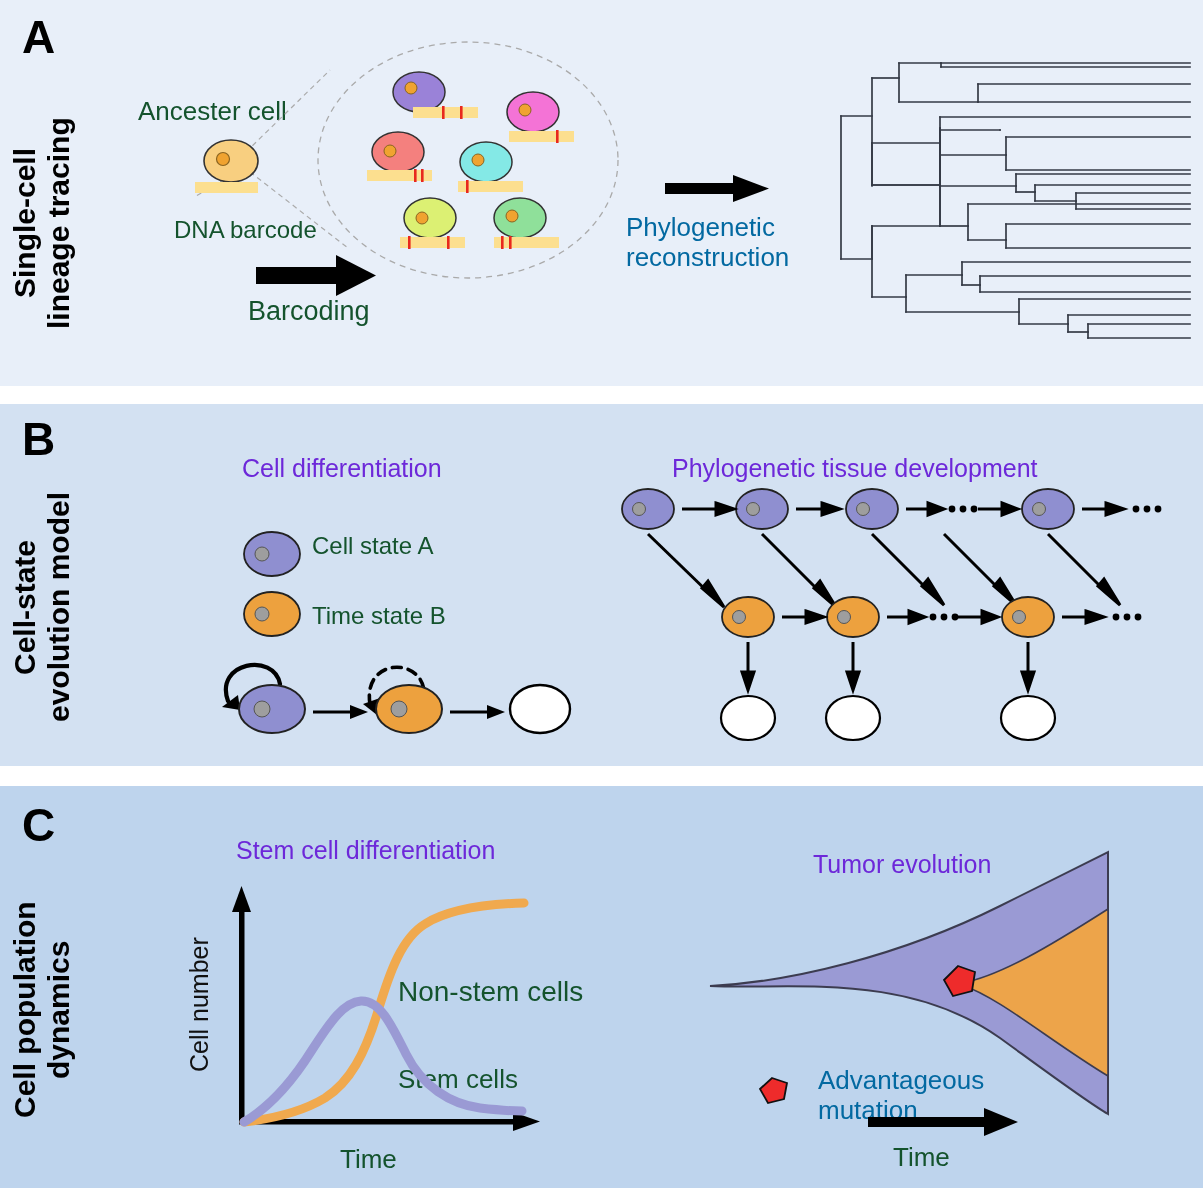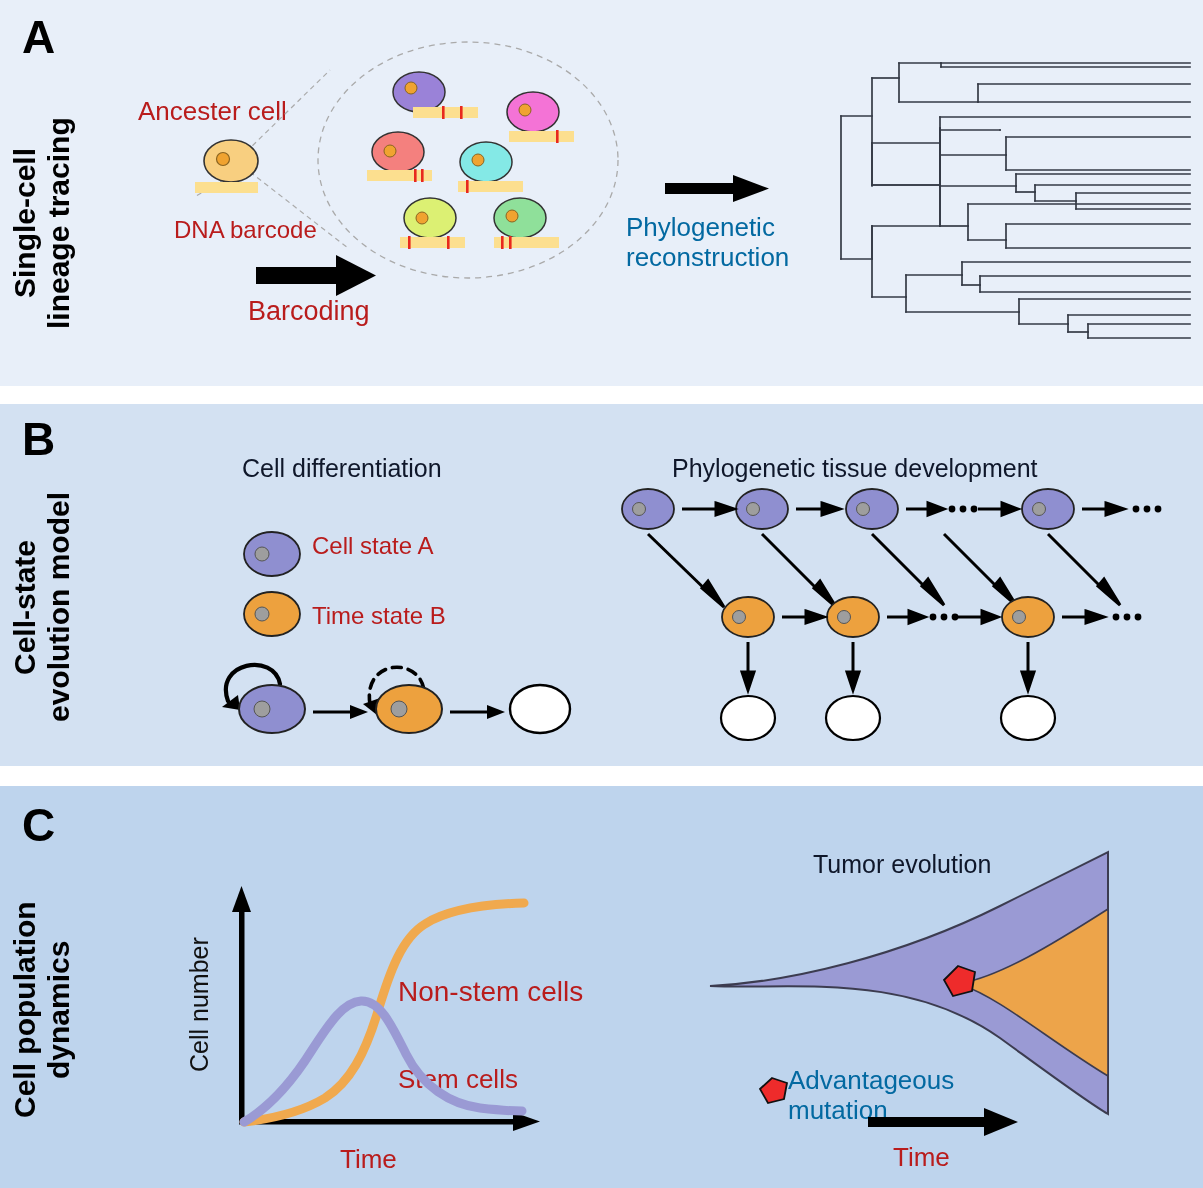--- a/index.html
+++ b/index.html
@@ -9,22 +9,22 @@
   .panel{position:absolute;left:0;width:1203px;overflow:hidden;}
   #panel-a{top:0;height:386px;background:#e8eff9;}
   #panel-b{top:404px;height:362px;background:#d3e1f2;}
   #panel-c{top:786px;height:402px;background:#bed4ed;}
 
   .panel-letter{position:absolute;font-weight:bold;font-size:46px;color:#000;line-height:1;}
   .panel-vtitle{position:absolute;font-weight:bold;font-size:30px;color:#000;
       writing-mode:vertical-rl;transform:rotate(180deg);text-align:center;
       line-height:1.12;letter-spacing:0px;white-space:pre-line;}
 
-  .subtitle{position:absolute;font-size:25px;color:#0f172a;white-space:nowrap;}
-  .lbl{position:absolute;font-size:24px;color:#b91c1c;white-space:nowrap;}
+  .subtitle{position:absolute;font-size:25px;color:#6d28d9;white-space:nowrap;}
+  .lbl{position:absolute;font-size:24px;color:#14532d;white-space:nowrap;}
   .lbl2{position:absolute;font-size:25px;color:#0369a1;line-height:1.15;}
 
   svg{position:absolute;left:0;top:0;overflow:visible;}
   .axlbl{font-family:"Liberation Sans",sans-serif;font-size:25px;fill:#111;}
 </style>
 </head>
 <body>
 
 <div class="figure">
 
@@ -376,29 +376,30 @@
     </svg>
   </div>
 
   <div class="panel" id="panel-c">
 
     <div class="panel-letter" style="left:22px;top:16px;">C</div>
 
     <div class="panel-vtitle" style="left:8px;top:74px;height:300px;width:66px;">Cell population
 dynamics</div>
 
+    <div class="subtitle" style="left:236px;top:50px;">Stem cell differentiation</div>
 
     <div class="subtitle" style="left:813px;top:64px;">Tumor evolution</div>
 
     <div class="lbl" style="left:398px;top:190px;font-size:28px;">Non-stem cells</div>
     <div class="lbl" style="left:398px;top:278px;font-size:26px;">Stem cells</div>
 
     <div class="lbl" style="left:340px;top:358px;font-size:26px;">Time</div>
 
-    <div class="lbl2" style="left:788px;top:280px;font-size:26px;white-space:pre-line;">Advantageous
+    <div class="lbl2" style="left:818px;top:280px;font-size:26px;white-space:pre-line;">Advantageous
 mutation</div>
 
     <div class="lbl" style="left:893px;top:356px;font-size:26px;">Time</div>
 
     <svg width="1203" height="402">
 
       <text class="axlbl" transform="translate(208,286) rotate(-90)">Cell number</text>
 
       <g fill="#000">
         <rect x="239" y="120" width="5.5" height="218"></rect>

